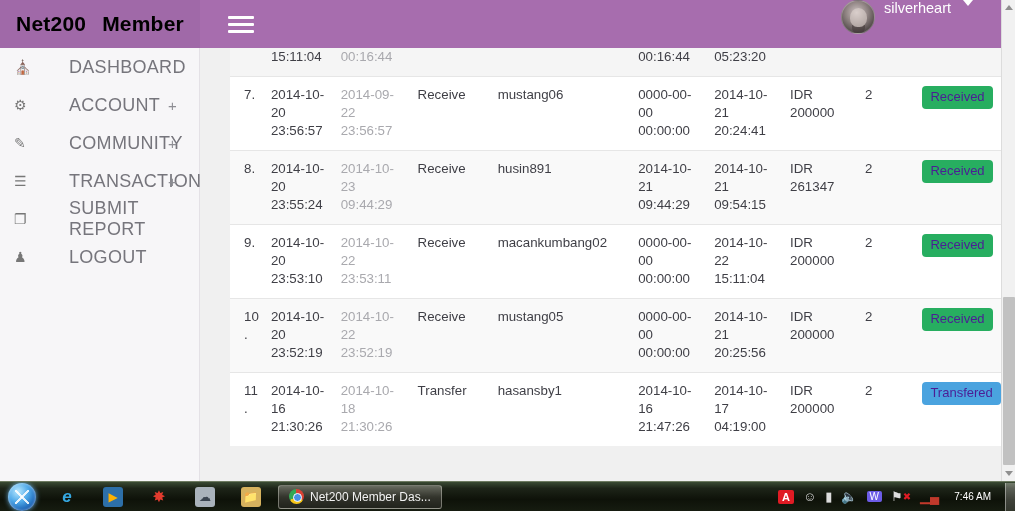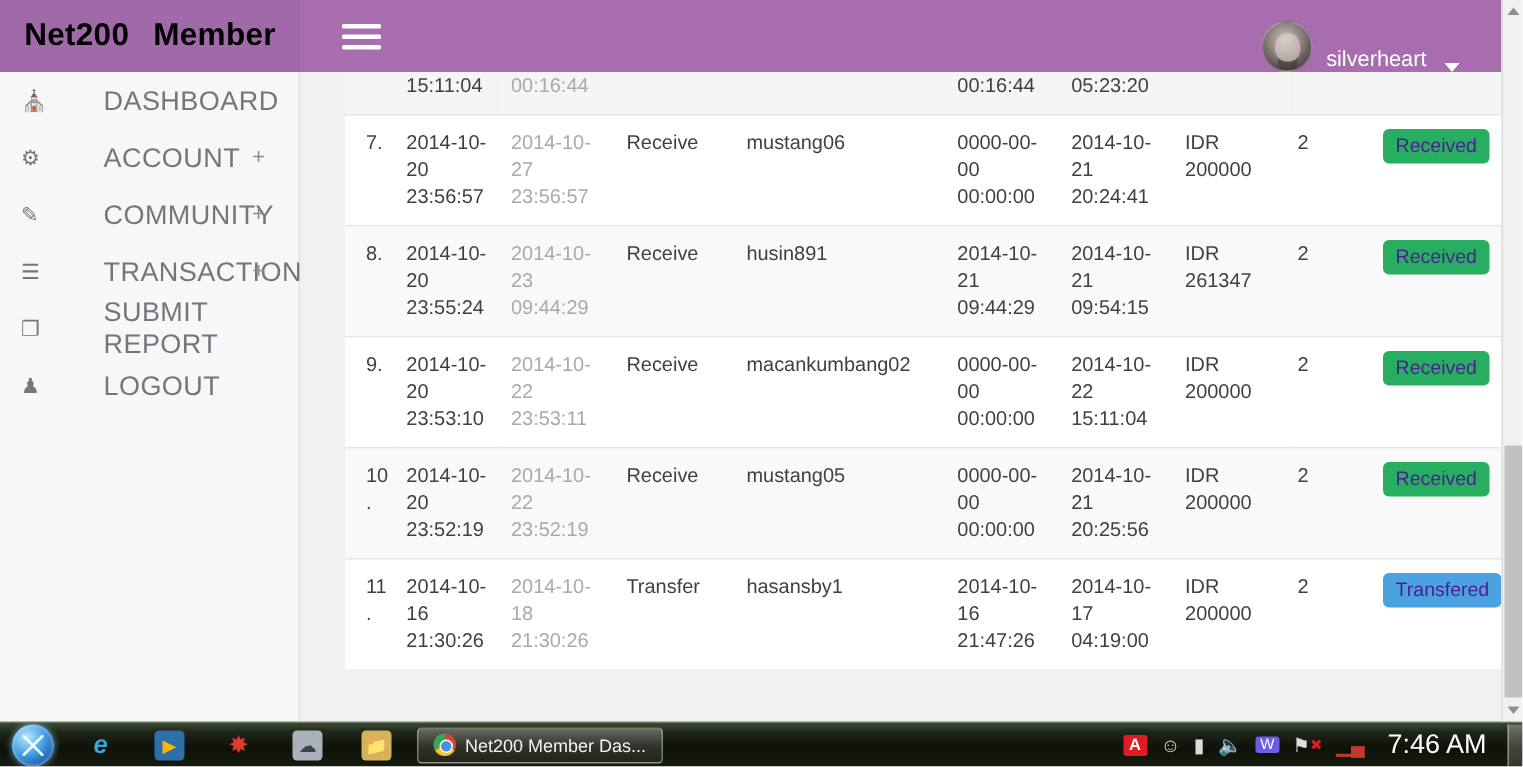--- a/index.html
+++ b/index.html
@@ -41,21 +41,21 @@
     width: 28px; height: 24px;
     cursor: pointer;
     display: flex; flex-direction: column; justify-content: center; gap: 4px;
   }
   #hamburger span {
     display: block; height: 3px; width: 26px; background: #ffffff; border-radius: 1px;
   }
 
   #userbox {
     position: absolute; right: 28px; top: 0; height: 48px;
-    display: flex; align-items: flex-end; gap: 9px; cursor: pointer;
+    display: flex; align-items: flex-start; gap: 9px; cursor: pointer;
   }
   #avatar {
     width: 34px; height: 34px; border-radius: 50%;
     background: radial-gradient(circle at 46% 36%, #cfc4c4 0%, #8d8180 42%, #4b4343 78%, #2d2727 100%);
     border: 1px solid rgba(255,255,255,.25);
     position: relative; overflow: hidden;
   }
   #avatar::after {
     content: ""; position: absolute; left: 8px; top: 7px;
     width: 17px; height: 19px; border-radius: 50% 50% 45% 45%;
@@ -216,21 +216,21 @@
     background: linear-gradient(180deg, rgba(160,160,150,.55) 0%, rgba(70,70,62,.65) 50%, rgba(40,40,35,.7) 100%);
     border: 1px solid rgba(200,200,190,.5); border-radius: 3px;
     display: flex; align-items: center; gap: 6px; padding: 0 10px;
     color: #f2f2f2; font-size: 12px; white-space: nowrap;
   }
   #tray {
     margin-left: auto; height: 30px;
     display: flex; align-items: center; gap: 9px; padding-right: 4px;
   }
   .tray-ic { font-size: 13px; color: #dcdcdc; display: flex; align-items: center; }
-  #clock { color: #ffffff; font-size: 18px; padding: 0 10px 0 6px; white-space: nowrap; }
+  #clock { color: #ffffff; font-size: 10px; padding: 0 10px 0 6px; white-space: nowrap; }
   #showdesk {
     width: 10px; height: 28px; flex: 0 0 10px;
     background: linear-gradient(180deg, rgba(230,230,225,.35), rgba(120,120,115,.3));
     border-left: 1px solid rgba(220,220,215,.5);
   }
   .chrome-dot {
     width: 15px; height: 15px; border-radius: 50%;
     background: conic-gradient(#d94235 0deg 120deg, #f5c518 120deg 240deg, #34a853 240deg 360deg);
     position: relative;
   }
@@ -322,21 +322,21 @@
             <td class="c-d3">00:16:44</td>
             <td class="c-d4">05:23:20</td>
             <td class="c-amt"></td>
             <td class="c-qty"></td>
             <td class="c-st"></td>
           </tr>
 
           <tr class="rw even">
             <td class="c-num">7.</td>
             <td class="c-date1">2014-10-20 23:56:57</td>
-            <td class="c-date2">2014-10-27 23:56:57</td>
+            <td class="c-date2">2014-09-22 23:56:57</td>
             <td class="c-type">Receive</td>
             <td class="c-user">mustang06</td>
             <td class="c-d3">0000-00-00 00:00:00</td>
             <td class="c-d4">2014-10-21 20:24:41</td>
             <td class="c-amt">IDR 200000</td>
             <td class="c-qty">2</td>
             <td class="c-st">
               <span class="badge received">Received</span>
             </td>
           </tr>

